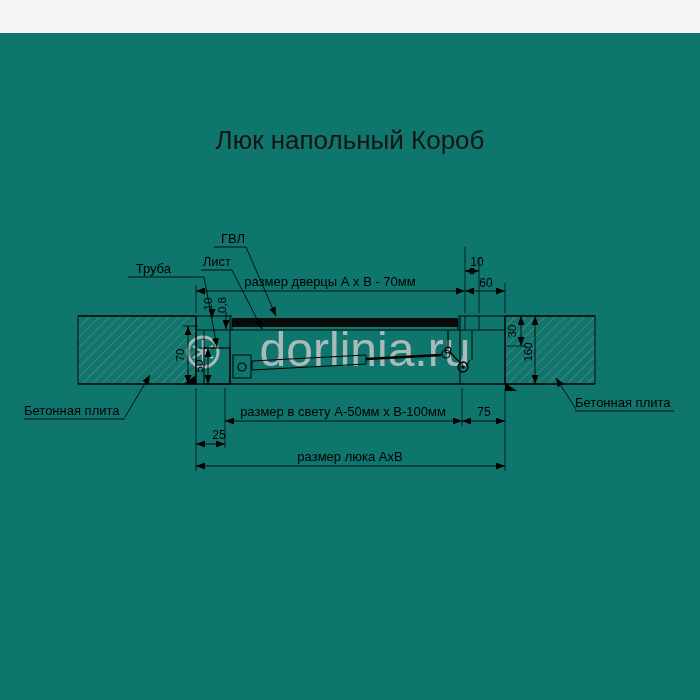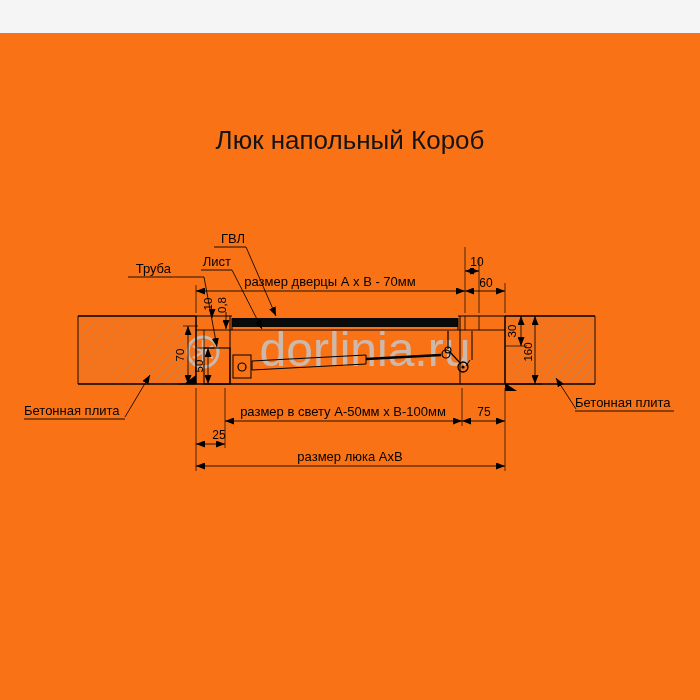--- a/index.html
+++ b/index.html
@@ -1,16 +1,16 @@
 <!DOCTYPE html>
 <html><head>
 <meta charset="utf-8">
 <style>
   html,body{margin:0;padding:0;background:#ffffff;}
-  .canvas{position:relative;width:700px;height:700px;background:#f97316;overflow:hidden;
+  .canvas{position:relative;width:700px;height:700px;background:#0f766e;overflow:hidden;
           font-family:"Liberation Sans",sans-serif;}
   svg{position:absolute;left:0;top:0;}
   svg text{font-family:"Liberation Sans",sans-serif;fill:#000;}
   .title-text{font-size:26px;fill:#141414;}
   .dim-label{font-size:13px;}
   .dim-num{font-size:12px;}
   .dim-num-rot{font-size:11.5px;}
   .callout-label{font-size:13px;}
   .wm-text{font-size:48px;fill:#c6c6c6;opacity:.85;}
   .wm-shape{stroke:#c6c6c6;opacity:.85;fill:none;}

